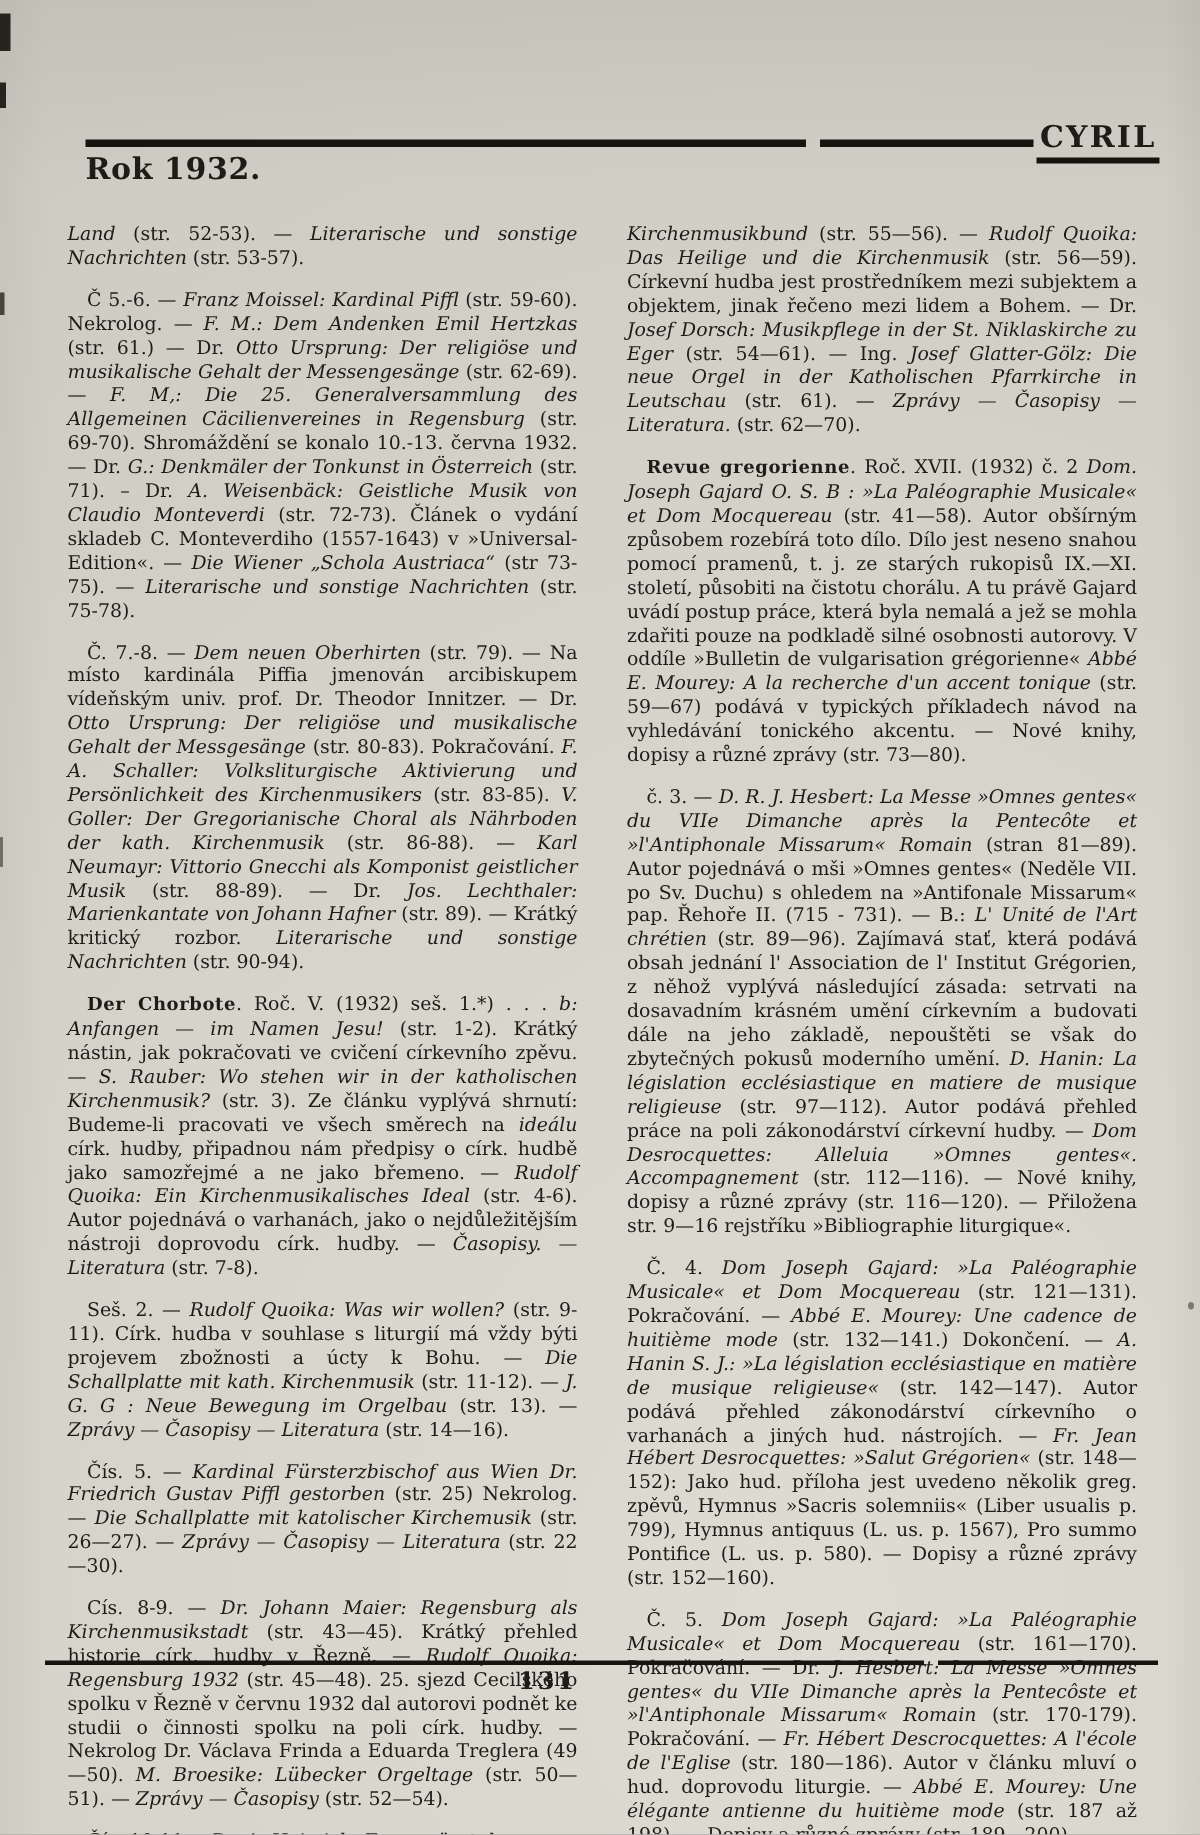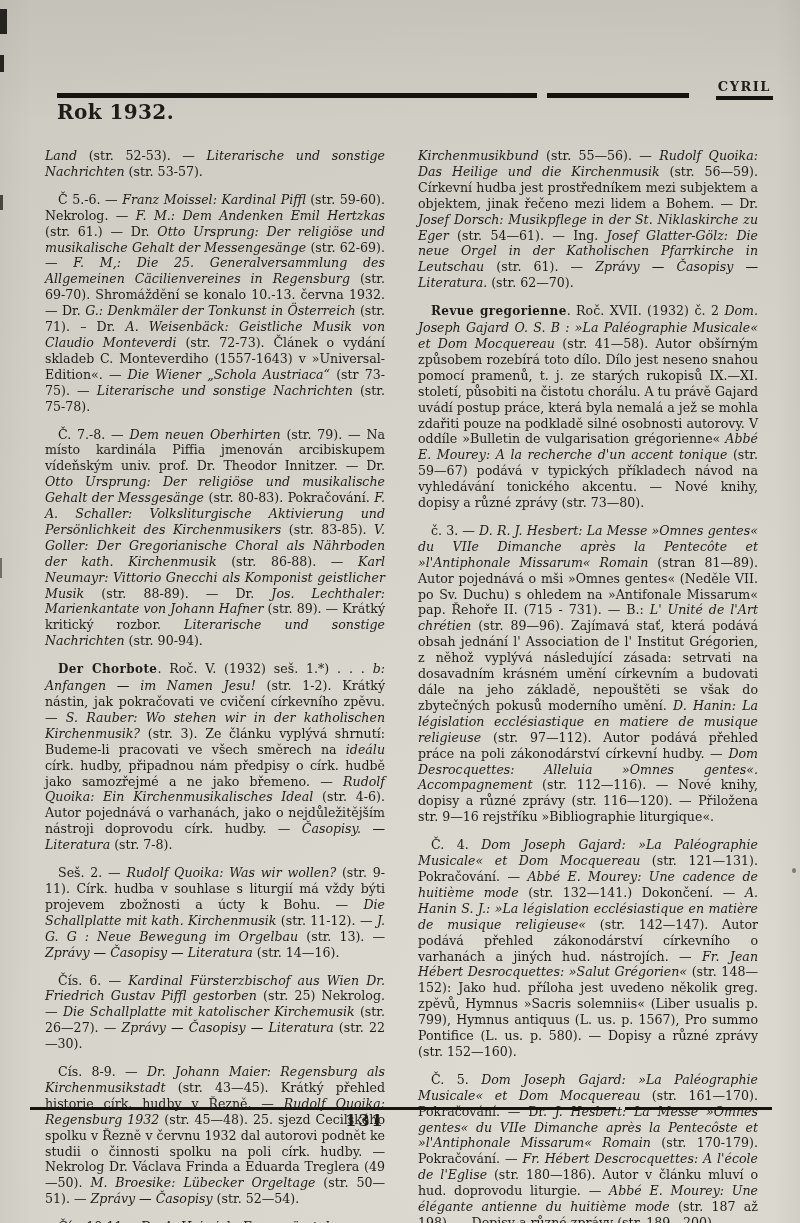--- a/index.html
+++ b/index.html
@@ -17,21 +17,21 @@
   .a2{left:0;top:55px;width:4px;height:17px;}
   .a3{left:0;top:195px;width:3px;height:15px;opacity:.8;}
   .a4{left:0;top:558px;width:2px;height:20px;opacity:.55;}
   .a5{left:792px;top:868px;width:4px;height:5px;border-radius:50%;opacity:.5;}
   .head-rule{
     position:absolute;left:57px;top:93px;width:632px;height:4.5px;
     background:linear-gradient(to right,#15140e 0 76%,rgba(0,0,0,0) 76% 77.5%,#15140e 77.5% 100%);
   }
   .masthead{
     position:absolute;top:79px;right:27px;
-    font-size:13px;font-weight:700;letter-spacing:1.5px;
+    font-size:20px;font-weight:700;letter-spacing:1.5px;
     border-bottom:4.5px solid #15140e;padding:0 2px 2px 2px;
   }
   .year{position:absolute;left:57px;top:100px;font-size:20px;font-weight:700;letter-spacing:.4px;}
   .columns{position:absolute;left:33px;top:136px;width:737px;display:flex;gap:9px;}
   .col{flex:1;min-width:0;font-size:12.6px;line-height:15.9px;text-align:justify;}
   .col p{margin:12px;}
   .col p.indent{text-indent:13px;}
   .col p.section{margin-top:10px;}
   .i{font-style:italic;}
   .b{font-weight:700;font-size:12px;letter-spacing:.4px;}
@@ -59,21 +59,21 @@
     <div class="year">Rok 1932.</div>
   </header>
 
   <main class="columns">
     <section class="col" id="col-left">
         <p class=""><span class="i">Land</span><span> (str. 52-53). — </span><span class="i">Literarische und sonstige Nachrichten</span><span> (str. 53-57).</span></p>
         <p class="indent"><span>Č 5.-6. — </span><span class="i">Franz Moissel: Kardinal Piffl</span><span> (str. 59-60). Nekrolog. — </span><span class="i">F. M.: Dem Andenken Emil Hertzkas</span><span> (str. 61.) — Dr. </span><span class="i">Otto Ursprung: Der religiöse und musikalische Gehalt der Messengesänge</span><span> (str. 62-69). — </span><span class="i">F. M,: Die 25. Generalversammlung des Allgemeinen Cäcilienvereines in Regensburg</span><span> (str. 69-70). Shromáždění se konalo 10.-13. června 1932. — Dr. </span><span class="i">G.: Denkmäler der Tonkunst in Österreich</span><span> (str. 71). – Dr. </span><span class="i">A. Weisenbäck: Geistliche Musik von Claudio Monteverdi</span><span> (str. 72-73). Článek o vydání skladeb C. Monteverdiho (1557-1643) v »Universal-Edition«. — </span><span class="i">Die Wiener „Schola Austriaca“</span><span> (str 73-75). — </span><span class="i">Literarische und sonstige Nachrichten</span><span> (str. 75-78).</span></p>
         <p class="indent"><span>Č. 7.-8. — </span><span class="i">Dem neuen Oberhirten</span><span> (str. 79). — Na místo kardinála Piffia jmenován arcibiskupem vídeňským univ. prof. Dr. Theodor Innitzer. — Dr. </span><span class="i">Otto Ursprung: Der religiöse und musikalische Gehalt der Messgesänge</span><span> (str. 80-83). Pokračování. </span><span class="i">F. A. Schaller: Volksliturgische Aktivierung und Persönlichkeit des Kirchenmusikers</span><span> (str. 83-85). </span><span class="i">V. Goller: Der Gregorianische Choral als Nährboden der kath. Kirchenmusik</span><span> (str. 86-88). — </span><span class="i">Karl Neumayr: Vittorio Gnecchi als Komponist geistlicher Musik</span><span> (str. 88-89). — Dr. </span><span class="i">Jos. Lechthaler: Marienkantate von Johann Hafner</span><span> (str. 89). — Krátký kritický rozbor. </span><span class="i">Literarische und sonstige Nachrichten</span><span> (str. 90-94).</span></p>
         <p class="indent section"><span class="b">Der Chorbote</span><span>. Roč. V. (1932) seš. 1.*) . . . </span><span class="i">b: Anfangen — im Namen Jesu!</span><span> (str. 1-2). Krátký nástin, jak pokračovati ve cvičení církevního zpěvu. — </span><span class="i">S. Rauber: Wo stehen wir in der katholischen Kirchenmusik?</span><span> (str. 3). Ze článku vyplývá shrnutí: Budeme-li pracovati ve všech směrech na </span><span class="i">ideálu</span><span> círk. hudby, připadnou nám předpisy o círk. hudbě jako samozřejmé a ne jako břemeno. — </span><span class="i">Rudolf Quoika: Ein Kirchenmusikalisches Ideal</span><span> (str. 4-6). Autor pojednává o varhanách, jako o nejdůležitějším nástroji doprovodu círk. hudby. — </span><span class="i">Časopisy. — Literatura</span><span> (str. 7-8).</span></p>
         <p class="indent"><span>Seš. 2. — </span><span class="i">Rudolf Quoika: Was wir wollen?</span><span> (str. 9-11). Círk. hudba v souhlase s liturgií má vždy býti projevem zbožnosti a úcty k Bohu. — </span><span class="i">Die Schallplatte mit kath. Kirchenmusik</span><span> (str. 11-12). — </span><span class="i">J. G. G : Neue Bewegung im Orgelbau</span><span> (str. 13). — </span><span class="i">Zprávy — Časopisy — Literatura</span><span> (str. 14—16).</span></p>
-        <p class="indent"><span>Čís. 6. — </span><span class="i">Kardinal Fürsterzbischof aus Wien Dr. Friedrich Gustav Piffl gestorben</span><span> (str. 25) Nekrolog. — </span><span class="i">Die Schallplatte mit katolischer Kirchemusik</span><span> (str. 26—27). — </span><span class="i">Zprávy — Časopisy — Literatura</span><span> (str. 22—30).</span></p>
+        <p class="indent"><span>Čís. 5. — </span><span class="i">Kardinal Fürsterzbischof aus Wien Dr. Friedrich Gustav Piffl gestorben</span><span> (str. 25) Nekrolog. — </span><span class="i">Die Schallplatte mit katolischer Kirchemusik</span><span> (str. 26—27). — </span><span class="i">Zprávy — Časopisy — Literatura</span><span> (str. 22—30).</span></p>
         <p class="indent"><span>Cís. 8-9. — </span><span class="i">Dr. Johann Maier: Regensburg als Kirchenmusikstadt</span><span> (str. 43—45). Krátký přehled historie círk. hudby v Řezně. — </span><span class="i">Rudolf Quoika: Regensburg 1932</span><span> (str. 45—48). 25. sjezd Cecilského spolku v Řezně v červnu 1932 dal autorovi podnět ke studii o činnosti spolku na poli círk. hudby. — Nekrolog Dr. Václava Frinda a Eduarda Treglera (49—50). </span><span class="i">M. Broesike: Lübecker Orgeltage</span><span> (str. 50—51). — </span><span class="i">Zprávy — Časopisy</span><span> (str. 52—54).</span></p>
         <p class="indent"><span>Čís. 10-11. – </span><span class="i">Dr. A. Heimich: Eger grüsst den</span></p>
         <div class="fn-rule"></div>
       </section>
     <section class="col" id="col-right">
         <p class=""><span class="i">Kirchenmusikbund</span><span> (str. 55—56). — </span><span class="i">Rudolf Quoika: Das Heilige und die Kirchenmusik</span><span> (str. 56—59). Církevní hudba jest prostředníkem mezi subjektem a objektem, jinak řečeno mezi lidem a Bohem. — Dr. </span><span class="i">Josef Dorsch: Musikpflege in der St. Niklaskirche zu Eger</span><span> (str. 54—61). — Ing. </span><span class="i">Josef Glatter-Gölz: Die neue Orgel in der Katholischen Pfarrkirche in Leutschau</span><span> (str. 61). — </span><span class="i">Zprávy — Časopisy — Literatura.</span><span> (str. 62—70).</span></p>
         <p class="indent section"><span class="b">Revue gregorienne</span><span>. Roč. XVII. (1932) č. 2 </span><span class="i">Dom. Joseph Gajard O. S. B : »La Paléographie Musicale« et Dom Mocquereau</span><span> (str. 41—58). Autor obšírným způsobem rozebírá toto dílo. Dílo jest neseno snahou pomocí pramenů, t. j. ze starých rukopisů IX.—XI. století, působiti na čistotu chorálu. A tu právě Gajard uvádí postup práce, která byla nemalá a jež se mohla zdařiti pouze na podkladě silné osobnosti autorovy. V oddíle »Bulletin de vulgarisation grégorienne« </span><span class="i">Abbé E. Mourey: A la recherche d'un accent tonique</span><span> (str. 59—67) podává v typických příkladech návod na vyhledávání tonického akcentu. — Nové knihy, dopisy a různé zprávy (str. 73—80).</span></p>
         <p class="indent"><span>č. 3. — </span><span class="i">D. R. J. Hesbert: La Messe »Omnes gentes« du VIIe Dimanche après la Pentecôte et »l'Antiphonale Missarum« Romain</span><span> (stran 81—89). Autor pojednává o mši »Omnes gentes« (Neděle VII. po Sv. Duchu) s ohledem na »Antifonale Missarum« pap. Řehoře II. (715 - 731). — B.: </span><span class="i">L' Unité de l'Art chrétien</span><span> (str. 89—96). Zajímavá stať, která podává obsah jednání l' Association de l' Institut Grégorien, z něhož vyplývá následující zásada: setrvati na dosavadním krásném umění církevním a budovati dále na jeho základě, nepouštěti se však do zbytečných pokusů moderního umění. </span><span class="i">D. Hanin: La législation ecclésiastique en matiere de musique religieuse</span><span> (str. 97—112). Autor podává přehled práce na poli zákonodárství církevní hudby. — </span><span class="i">Dom Desrocquettes: Alleluia »Omnes gentes«. Accompagnement</span><span> (str. 112—116). — Nové knihy, dopisy a různé zprávy (str. 116—120). — Přiložena str. 9—16 rejstříku »Bibliographie liturgique«.</span></p>
         <p class="indent"><span>Č. 4. </span><span class="i">Dom Joseph Gajard: »La Paléographie Musicale« et Dom Mocquereau</span><span> (str. 121—131). Pokračování. — </span><span class="i">Abbé E. Mourey: Une cadence de huitième mode</span><span> (str. 132—141.) Dokončení. — </span><span class="i">A. Hanin S. J.: »La législation ecclésiastique en matière de musique religieuse«</span><span> (str. 142—147). Autor podává přehled zákonodárství církevního o varhanách a jiných hud. nástrojích. — </span><span class="i">Fr. Jean Hébert Desrocquettes: »Salut Grégorien«</span><span> (str. 148—152): Jako hud. příloha jest uvedeno několik greg. zpěvů, Hymnus »Sacris solemniis« (Liber usualis p. 799), Hymnus antiquus (L. us. p. 1567), Pro summo Pontifice (L. us. p. 580). — Dopisy a různé zprávy (str. 152—160).</span></p>
         <p class="indent"><span>Č. 5. </span><span class="i">Dom Joseph Gajard: »La Paléographie Musicale« et Dom Mocquereau</span><span> (str. 161—170). Pokračování. — Dr. </span><span class="i">J. Hesbert: La Messe »Omnes gentes« du VIIe Dimanche après la Pentecôste et »l'Antiphonale Missarum« Romain</span><span> (str. 170-179). Pokračování. — </span><span class="i">Fr. Hébert Descrocquettes: A l'école de l'Eglise</span><span> (str. 180—186). Autor v článku mluví o hud. doprovodu liturgie. — </span><span class="i">Abbé E. Mourey: Une élégante antienne du huitième mode</span><span> (str. 187 až 198). — Dopisy a různé zprávy (str. 189—200)</span></p>

